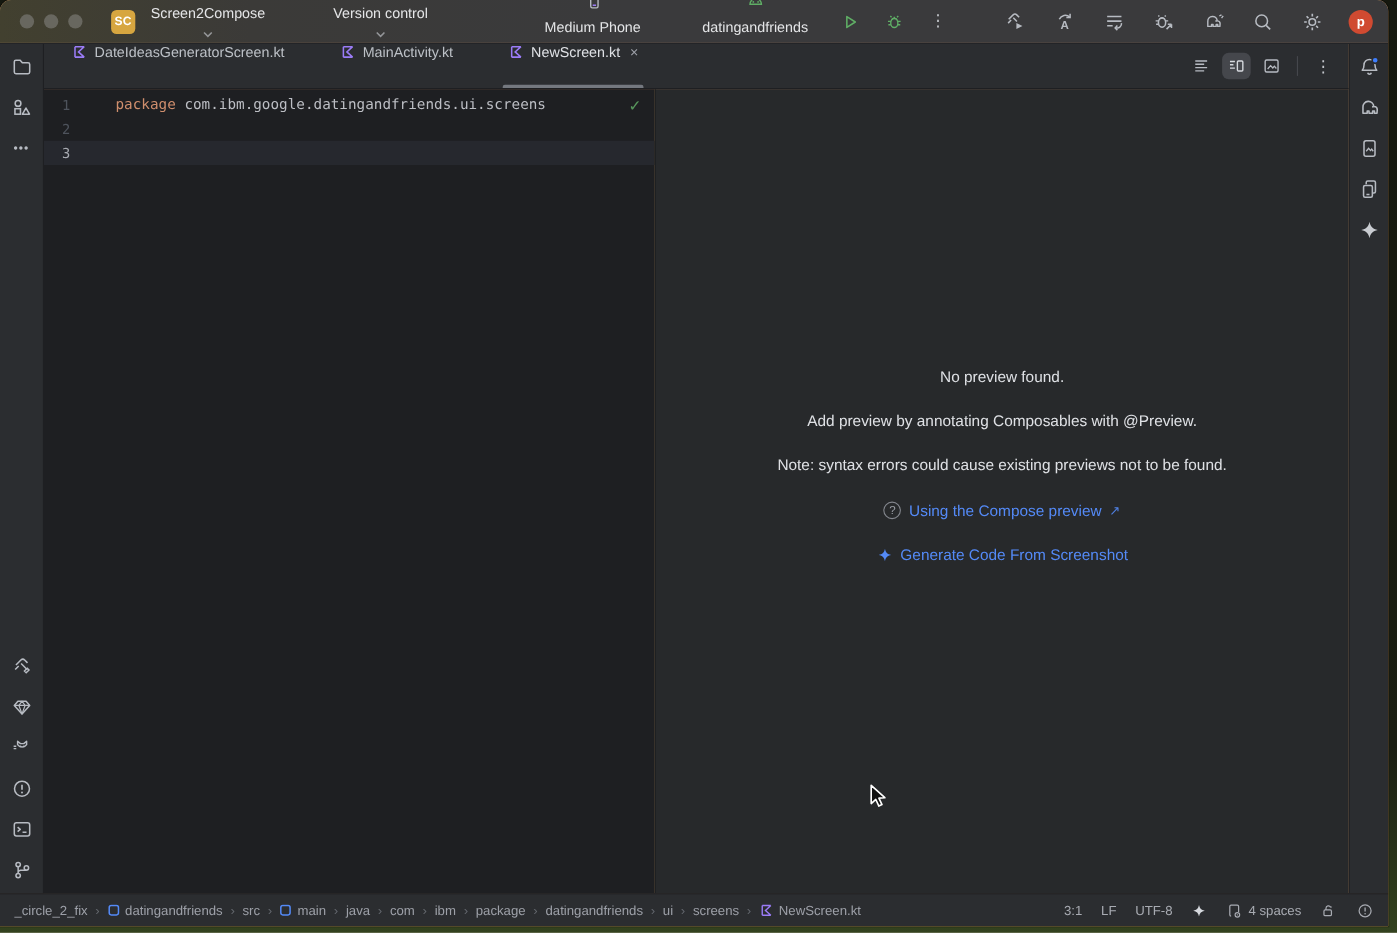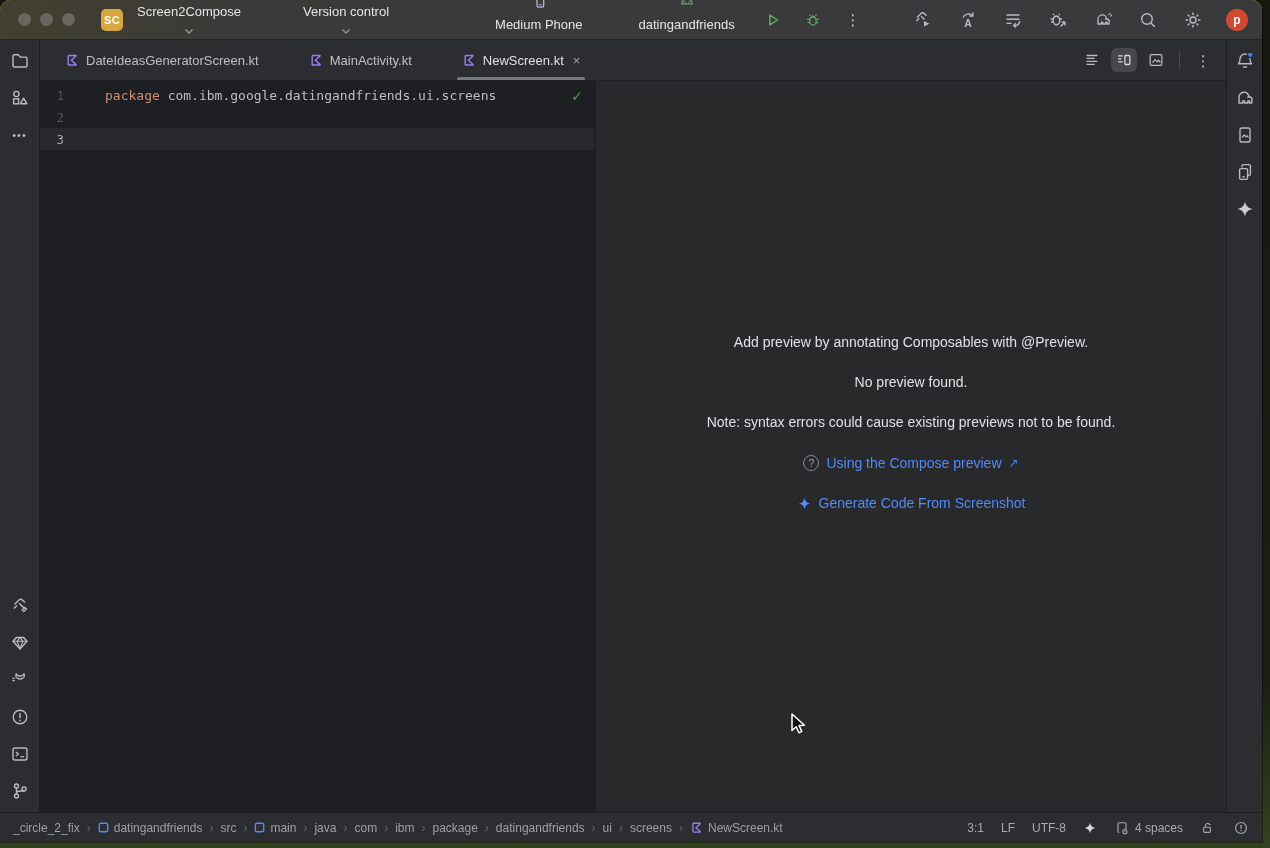--- a/index.html
+++ b/index.html
@@ -47,21 +47,21 @@
     width:40px; background:#2b2d30; display:flex; flex-direction:column; align-items:center;
     padding:10px 0; gap:15px; flex-shrink:0;
   }
   .stripe.left  { border-right:1px solid #1e1f22; }
   .stripe.right { width:36px; border-left:1px solid #1e1f22; }
   .stripe .spacer { flex:1; }
   .stripe .sicon { width:22px; height:22px; display:flex; align-items:center; justify-content:center; }
   .center { flex:1; display:flex; flex-direction:column; min-width:0; }
   
   .tabbar { height:41px; background:#2b2d30; border-bottom:1px solid #1e1f22; display:flex; align-items:stretch; padding-left:14px; }
-  .tab { display:flex; align-items:center; gap:7px; padding:0 11px; font-size:13px; color:#bcc0c6; position:relative; cursor:default; }
+  .tab { display:flex; align-items:flex-start; gap:7px; padding:0 11px; font-size:13px; color:#bcc0c6; position:relative; cursor:default; }
   .tab.active { color:#dfe1e5; }
   .tab.active::after { content:""; position:absolute; left:6px; right:6px; bottom:0; height:3px; background:#74787f; border-radius:2px 2px 0 0; }
   .tab .close { font-size:13px; color:#9da0a8; margin-left:2px; }
   .tab-gap { width:28px; }
   .tabbar-right { margin-left:auto; display:flex; align-items:center; gap:6px; padding-right:10px; }
   .view-btn { width:26px; height:24px; border-radius:6px; display:flex; align-items:center; justify-content:center; }
   .view-btn.selected { background:#45474c; }
   .vdivider { width:1px; height:18px; background:#45474c; margin:0 4px; }
   
   .content { flex:1; display:flex; min-height:0; }
@@ -338,22 +338,22 @@
             <div class="ed-row current">
               <div class="gutter">3</div>
               <div class="code"></div>
             </div>
           </div>
           <span class="inspect-ok">✓</span>
         </div>
 
         <div class="preview">
           <div class="pv-msgs">
+            <div class="pv-line">No preview found.</div>
             <div class="pv-line">Add preview by annotating Composables with @Preview.</div>
-            <div class="pv-line">No preview found.</div>
             <div class="pv-line">Note: syntax errors could cause existing previews not to be found.</div>
             <div class="pv-line">
               <span class="pv-link">
                 <span class="q-circle">?</span>
                 <span>Using the Compose preview</span>
                 <span class="ext">↗</span>
               </span>
             </div>
             <div class="pv-line">
               <span class="pv-link">

